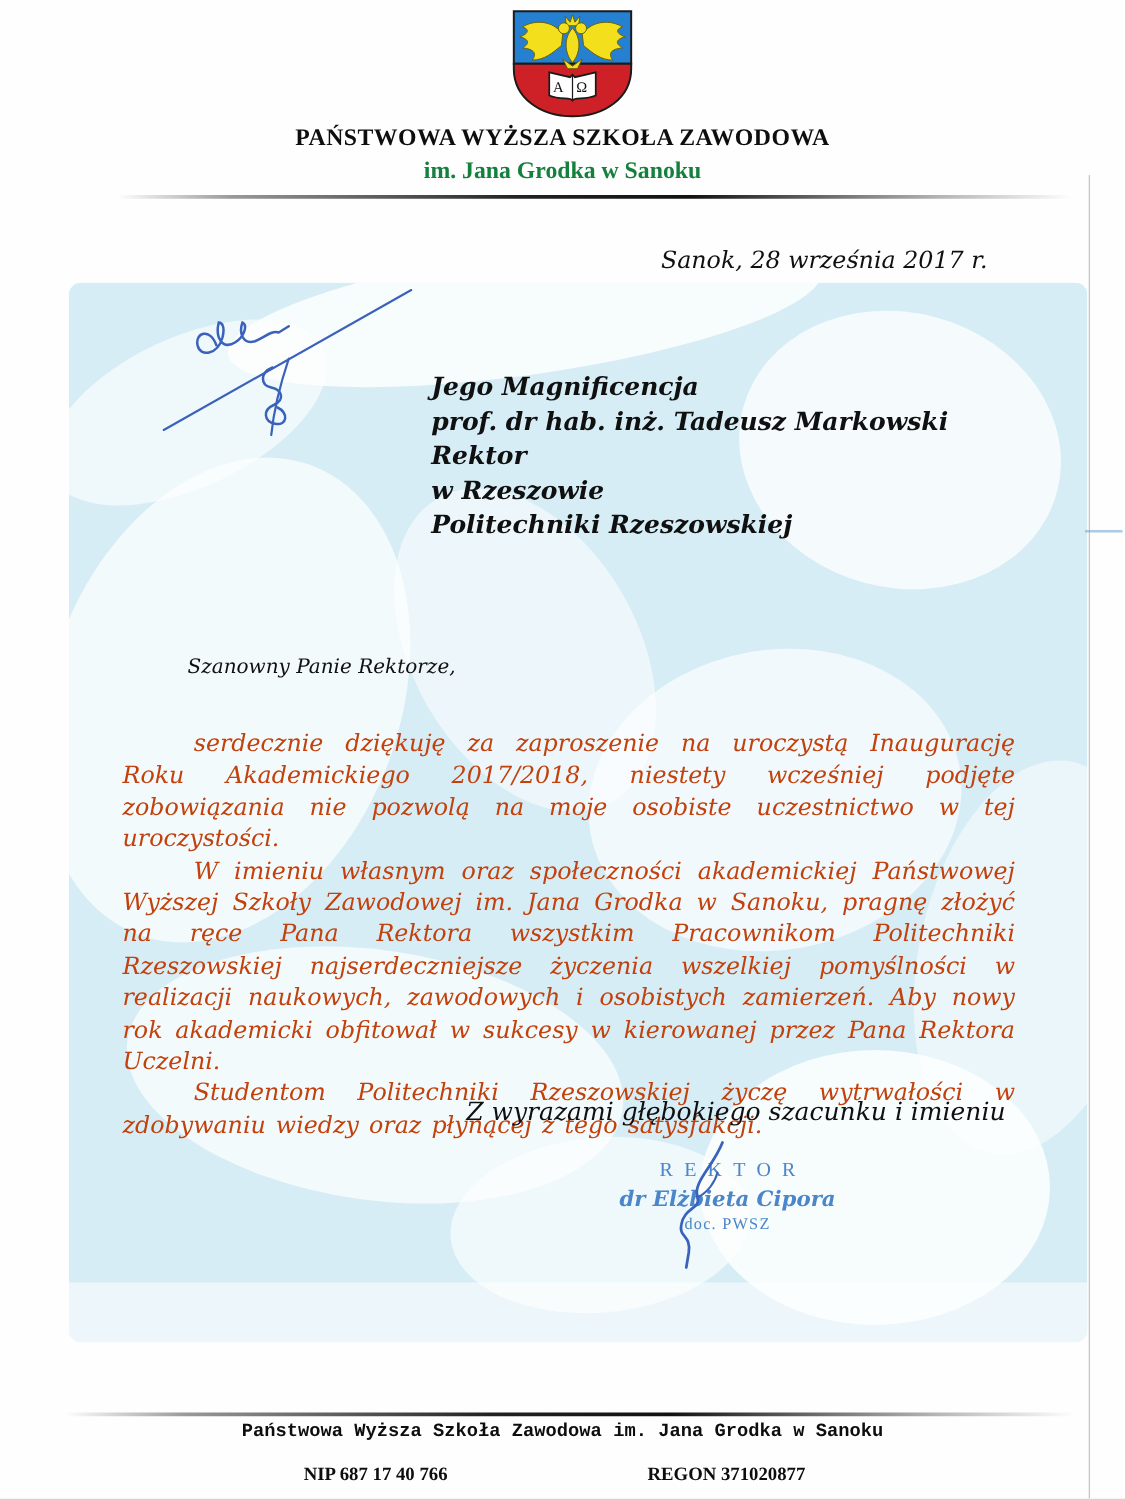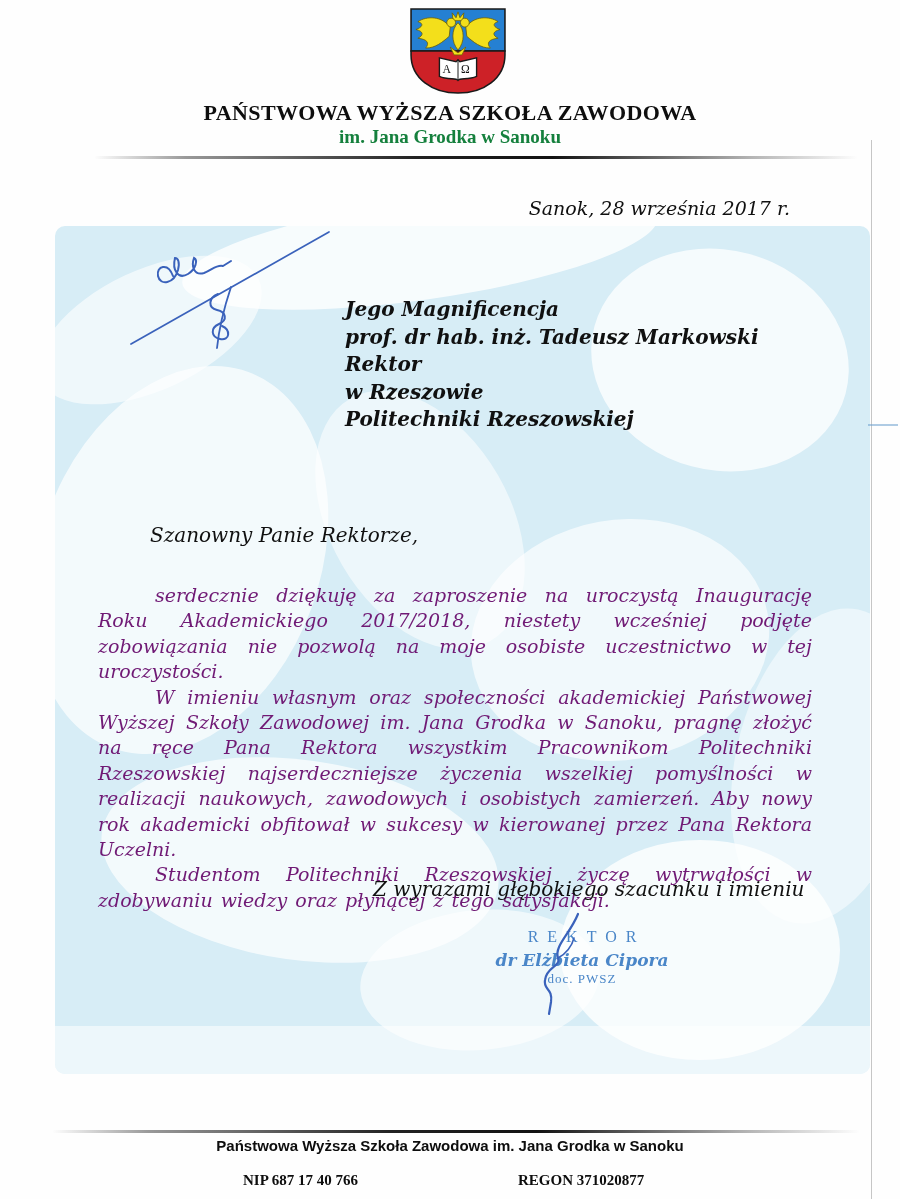--- a/index.html
+++ b/index.html
@@ -5,21 +5,21 @@
   html,body{margin:0;padding:0;background:#e8e8e8;}
   #page{
     position:relative;width:900px;height:1199px;margin:0 auto;
     background:#fefefe;overflow:hidden;
     font-family:"DejaVu Serif", serif;color:#161616;
   }
   
   .crest{position:absolute;left:403px;top:6px;width:110px;height:90px;}
   .org-line1{
     position:absolute;left:0;right:0;top:100px;text-align:center;
-    font-family:"Liberation Serif", serif;font-weight:700;font-size:22px;
+    font-family:"Liberation Serif", serif;font-weight:700;font-size:19px;
     letter-spacing:.4px;color:#0e0e0e;
   }
   .org-line2{
     position:absolute;left:0;right:0;top:126px;text-align:center;
     font-family:"Liberation Serif", serif;font-weight:700;font-size:19px;color:#15803d;
   }
   .rule{
     position:absolute;height:3px;border-radius:2px;
     background:linear-gradient(90deg,rgba(0,0,0,0) 0%,rgba(70,70,70,.55) 12%,
       rgba(15,15,15,.92) 42%,rgba(5,5,5,.95) 60%,rgba(90,90,90,.45) 86%,rgba(0,0,0,0) 100%);
@@ -34,42 +34,42 @@
   
   .scan-edge{position:absolute;left:871px;top:140px;width:1px;height:1059px;background:rgba(130,130,130,.45);}
   .scan-tick{position:absolute;left:868px;top:424px;width:30px;height:2px;background:rgba(110,160,205,.55);}
   
   .date-line{
     position:absolute;left:300px;right:110px;top:197px;text-align:right;
     font-style:italic;font-size:19px;color:#101010;
   }
   .recipient{position:absolute;left:345px;top:296px;font-style:italic;font-weight:700;
     font-size:20px;line-height:27.6px;color:#101010;}
-  .salutation{position:absolute;left:150px;top:523px;font-style:italic;font-size:20px;color:#101010;}
+  .salutation{position:absolute;left:150px;top:523px;font-style:italic;font-size:16px;color:#101010;}
   .body-text{
     position:absolute;left:98px;top:583px;width:714px;
-    font-style:italic;font-size:19px;line-height:25.4px;color:#701a75;
+    font-style:italic;font-size:19px;line-height:25.4px;color:#c2410c;
     text-align:justify;word-spacing:2px;
   }
   .body-text p{margin:0;text-indent:57px;}
   .closing{position:absolute;left:373px;top:877px;font-style:italic;font-size:20px;color:#101010;}
   
   .stamp{position:absolute;left:492px;top:928px;width:180px;text-align:center;}
   .stamp-title{
     font-family:"Liberation Serif", serif;font-size:16px;font-weight:500;
     letter-spacing:9px;padding-left:9px;margin:0;
   }
   .stamp-name{font-style:italic;font-size:17px;font-weight:600;margin-top:4px;}
   .stamp-suffix{font-family:"Liberation Serif", serif;font-size:13px;letter-spacing:1px;margin-top:1px;}
   .sig-ink{position:absolute;left:520px;top:908px;width:140px;height:112px;}
   .pen-note{position:absolute;left:118px;top:224px;width:222px;height:132px;}
   
   .footer-org{
     position:absolute;left:0;right:0;top:1137px;text-align:center;
-    font-family:Liberation Sans, sans-serif;font-weight:700;font-size:15px;color:#0d0d0d;
+    font-family:Liberation Mono, monospace;font-weight:700;font-size:15px;color:#0d0d0d;
   }
   .footer-address{
     position:absolute;left:0;right:0;top:1155px;text-align:center;
     font-family:"Liberation Serif", serif;font-weight:700;font-size:14px;color:#0d0d0d;
     letter-spacing:.1px;
   }
   .footer-ids{position:absolute;left:0;right:0;top:1172px;height:20px;
     font-family:"Liberation Serif", serif;font-weight:700;font-size:15px;color:#0d0d0d;padding-left:24px;}
   .footer-nip{position:absolute;left:243px;}
   .footer-regon{position:absolute;left:518px;}

